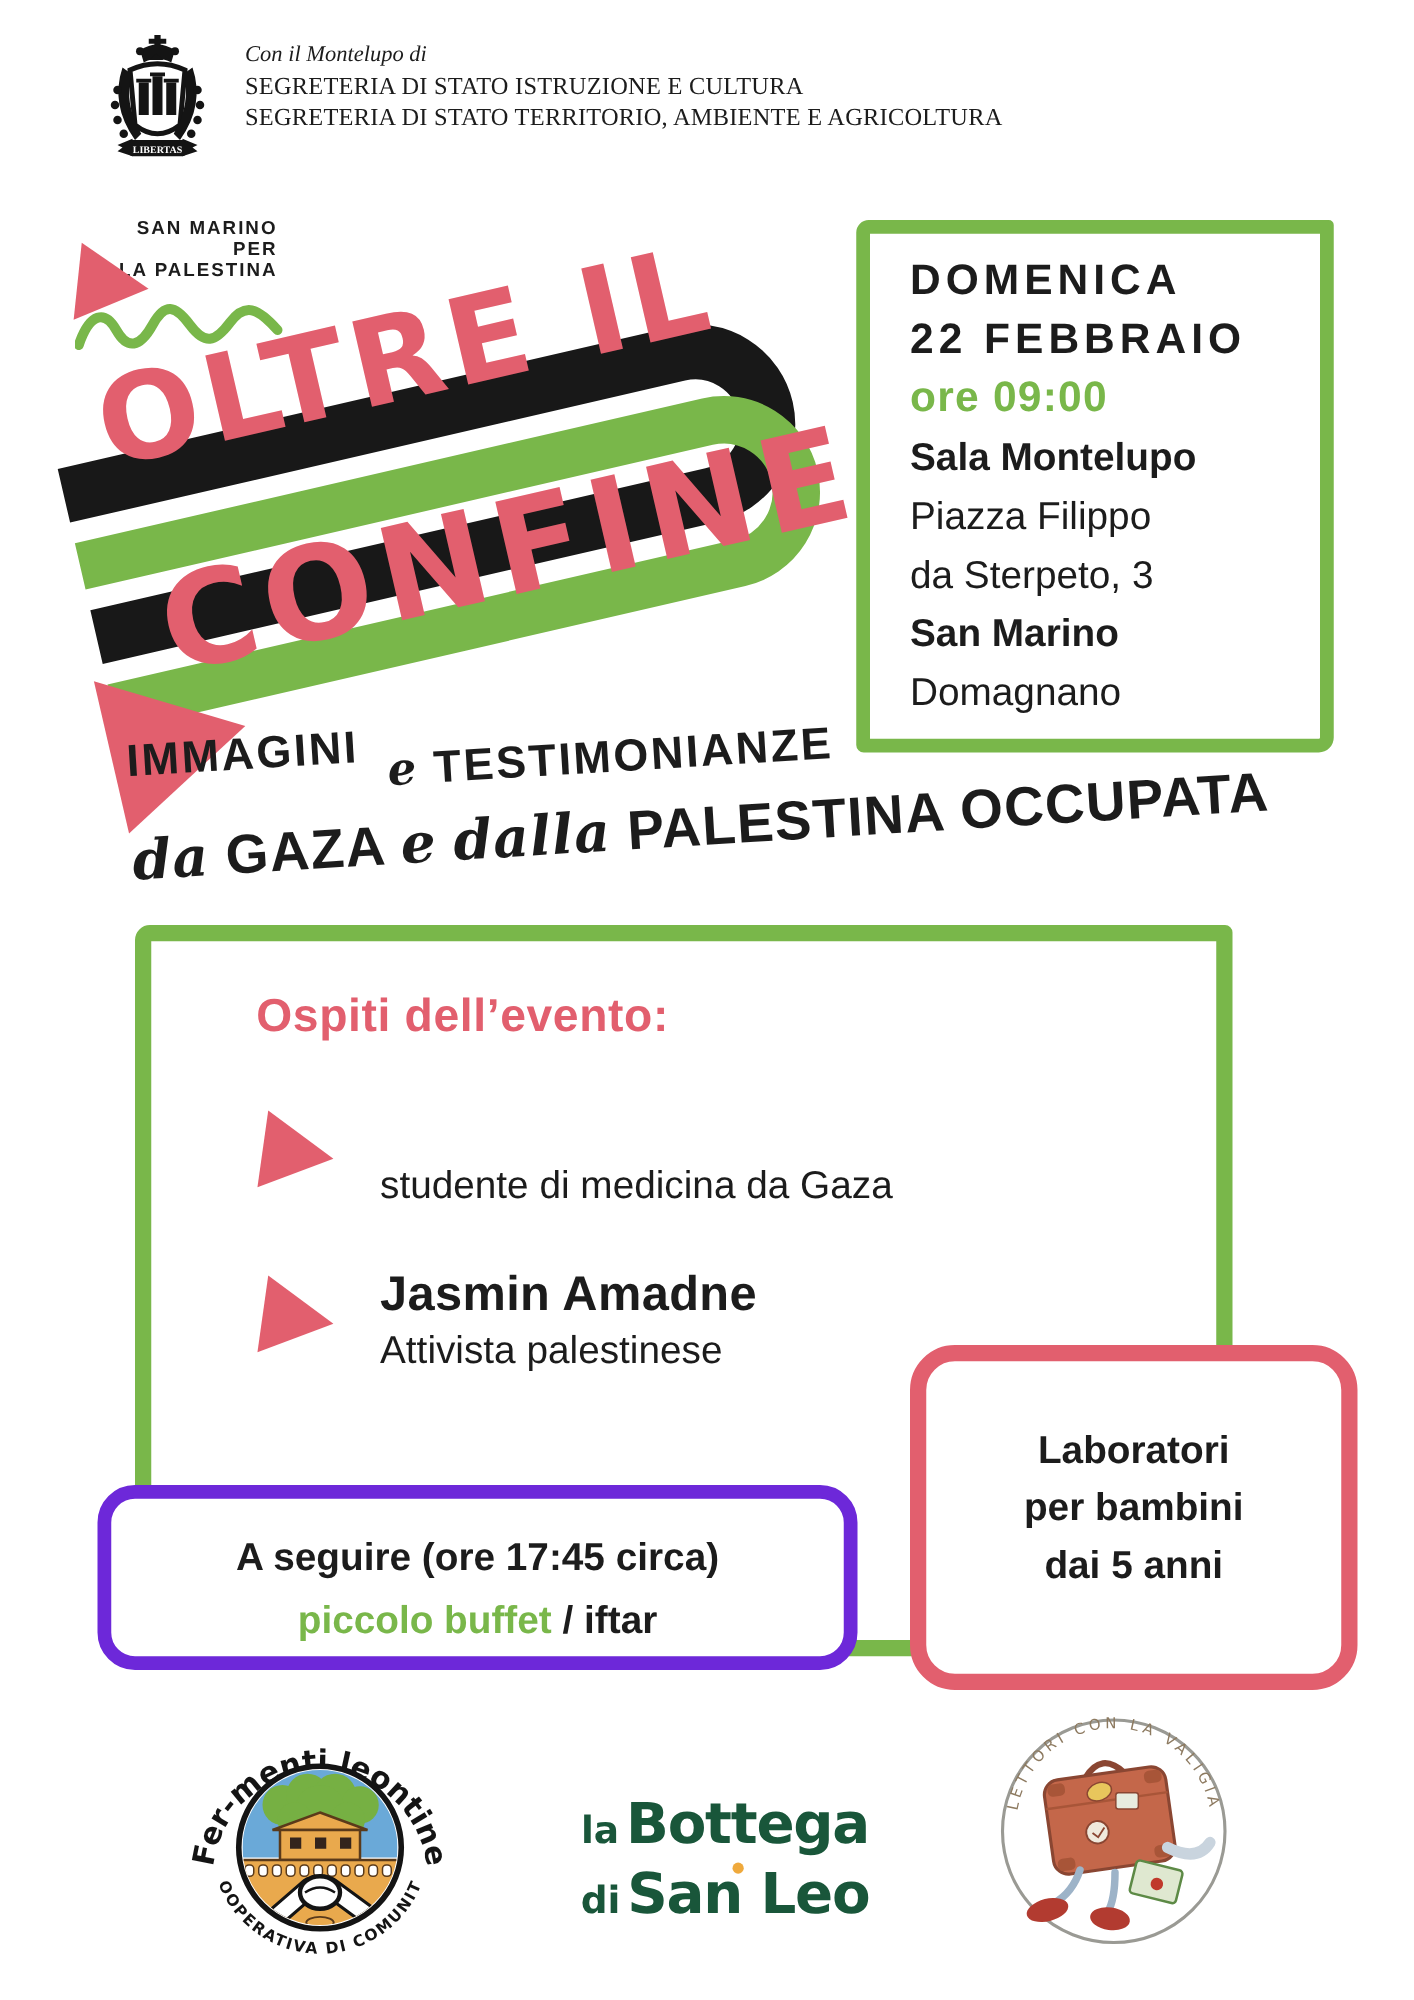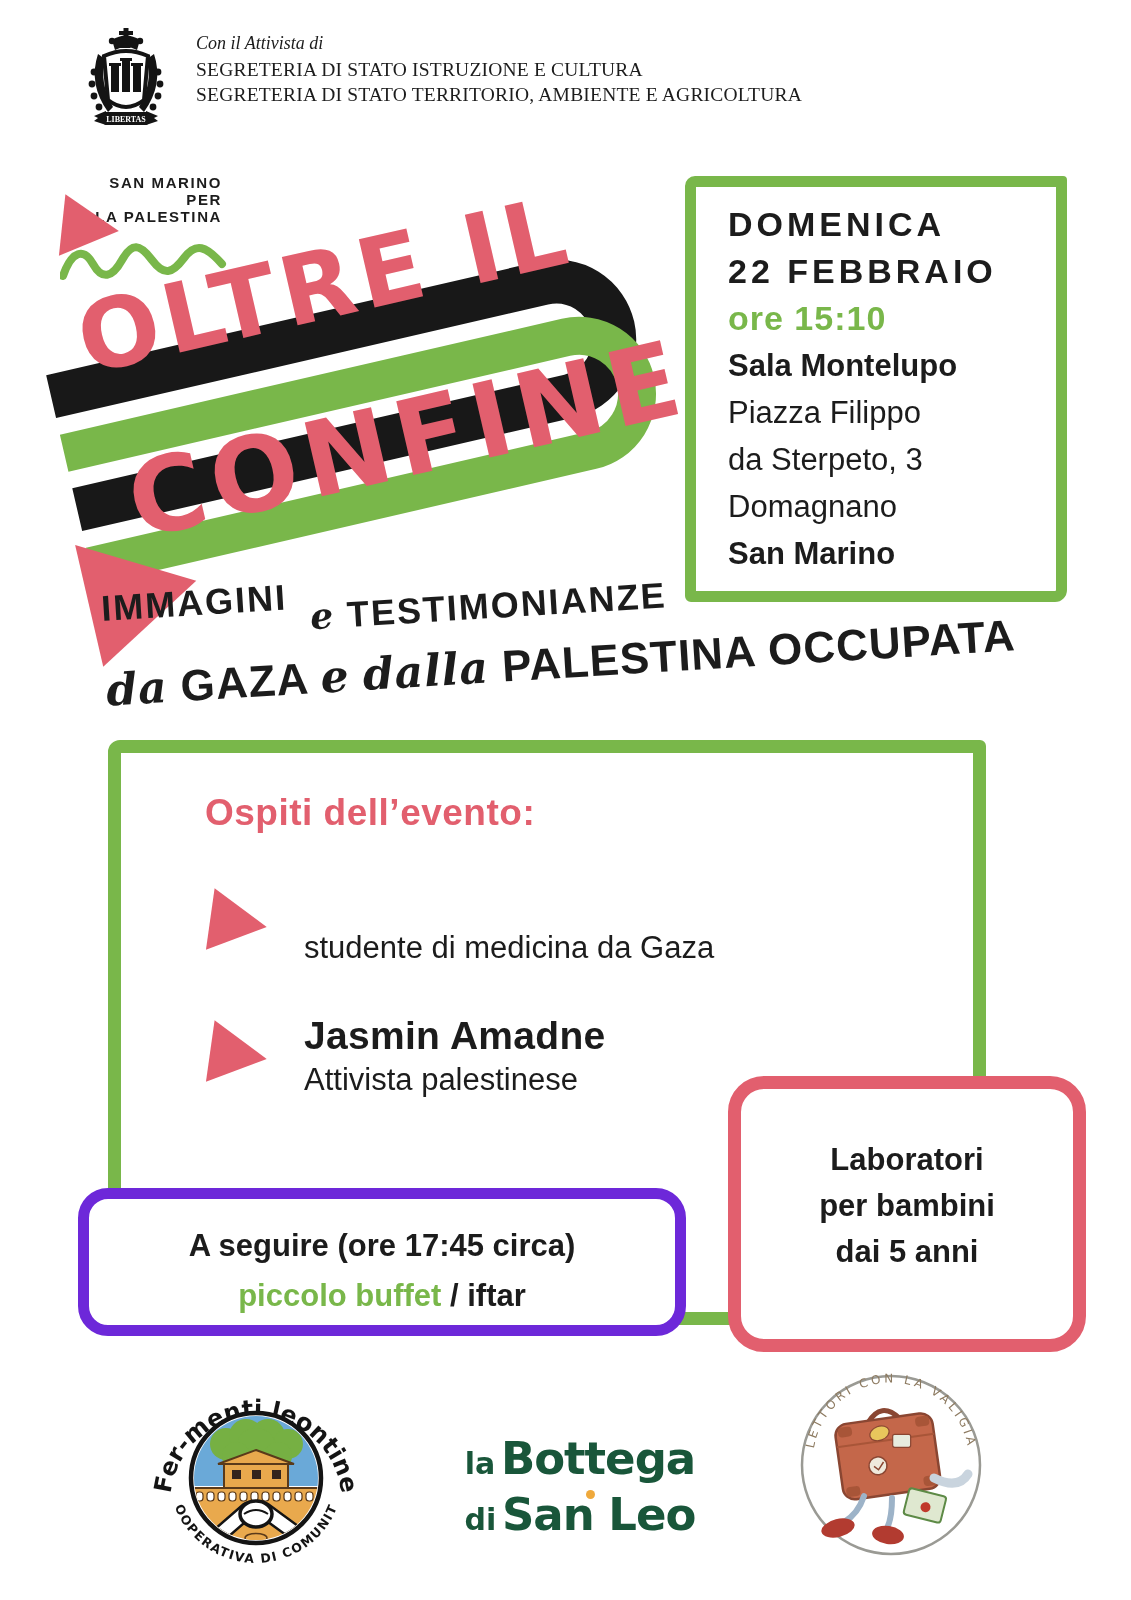--- a/index.html
+++ b/index.html
@@ -106,21 +106,21 @@
         <circle cx="74" cy="70" r="3.4"></circle>
         <circle cx="69" cy="81" r="3.4"></circle>
       <path d="M10 90 l12 -5 v14 l-12 -4 4 -3 z"></path>
       <path d="M74 90 l-12 -5 v14 l12 -4 -4 -3 z"></path>
       <rect x="20" y="86" width="44" height="13" rx="2"></rect>
     </g>
     <text x="42" y="96" text-anchor="middle" font-size="8" fill="#ffffff" font-family="Liberation Serif, serif" font-weight="700">LIBERTAS</text>
   </svg>
 
   <div class="abs patronage">
-    <div class="intro">Con il Attivista di</div>
+    <div class="intro">Con il Montelupo di</div>
     <div class="seg">SEGRETERIA DI STATO ISTRUZIONE E CULTURA</div>
     <div class="seg">SEGRETERIA DI STATO TERRITORIO, AMBIENTE E AGRICOLTURA</div>
   </div>
 
   <div class="abs organizer">
     <div>SAN MARINO PER</div>
     <div>LA PALESTINA</div>
   </div>
   <div class="abs tri tri-top"></div>
   <svg class="abs" style="left:60px;top:238px;" width="170" height="46" viewBox="0 0 170 46">
@@ -150,26 +150,26 @@
       <span>GAZA</span>
       <span class="script">e</span>
       <span class="script">dalla</span>
       <span>PALESTINA OCCUPATA</span>
     </div>
   </div>
 
   <div class="abs event-box">
     <div class="big">DOMENICA</div>
     <div class="big">22 FEBBRAIO</div>
-    <div class="time">ore 15:10</div>
+    <div class="time">ore 09:00</div>
     <div class="med bold">Sala Montelupo</div>
     <div class="med">Piazza Filippo</div>
     <div class="med">da Sterpeto, 3</div>
+    <div class="med bold">San Marino</div>
     <div class="med">Domagnano</div>
-    <div class="med bold">San Marino</div>
   </div>
 
   <div class="abs guests-box"></div>
   <div class="abs ospiti-heading">Ospiti dell’evento:</div>
 
   <div class="abs tri guest-bullet g1-bullet"></div>
   <div class="abs guest-role g1-role">studente di medicina da Gaza</div>
 
   <div class="abs tri guest-bullet g2-bullet"></div>
   <div class="abs guest-name g2-name">Jasmin Amadne</div>

